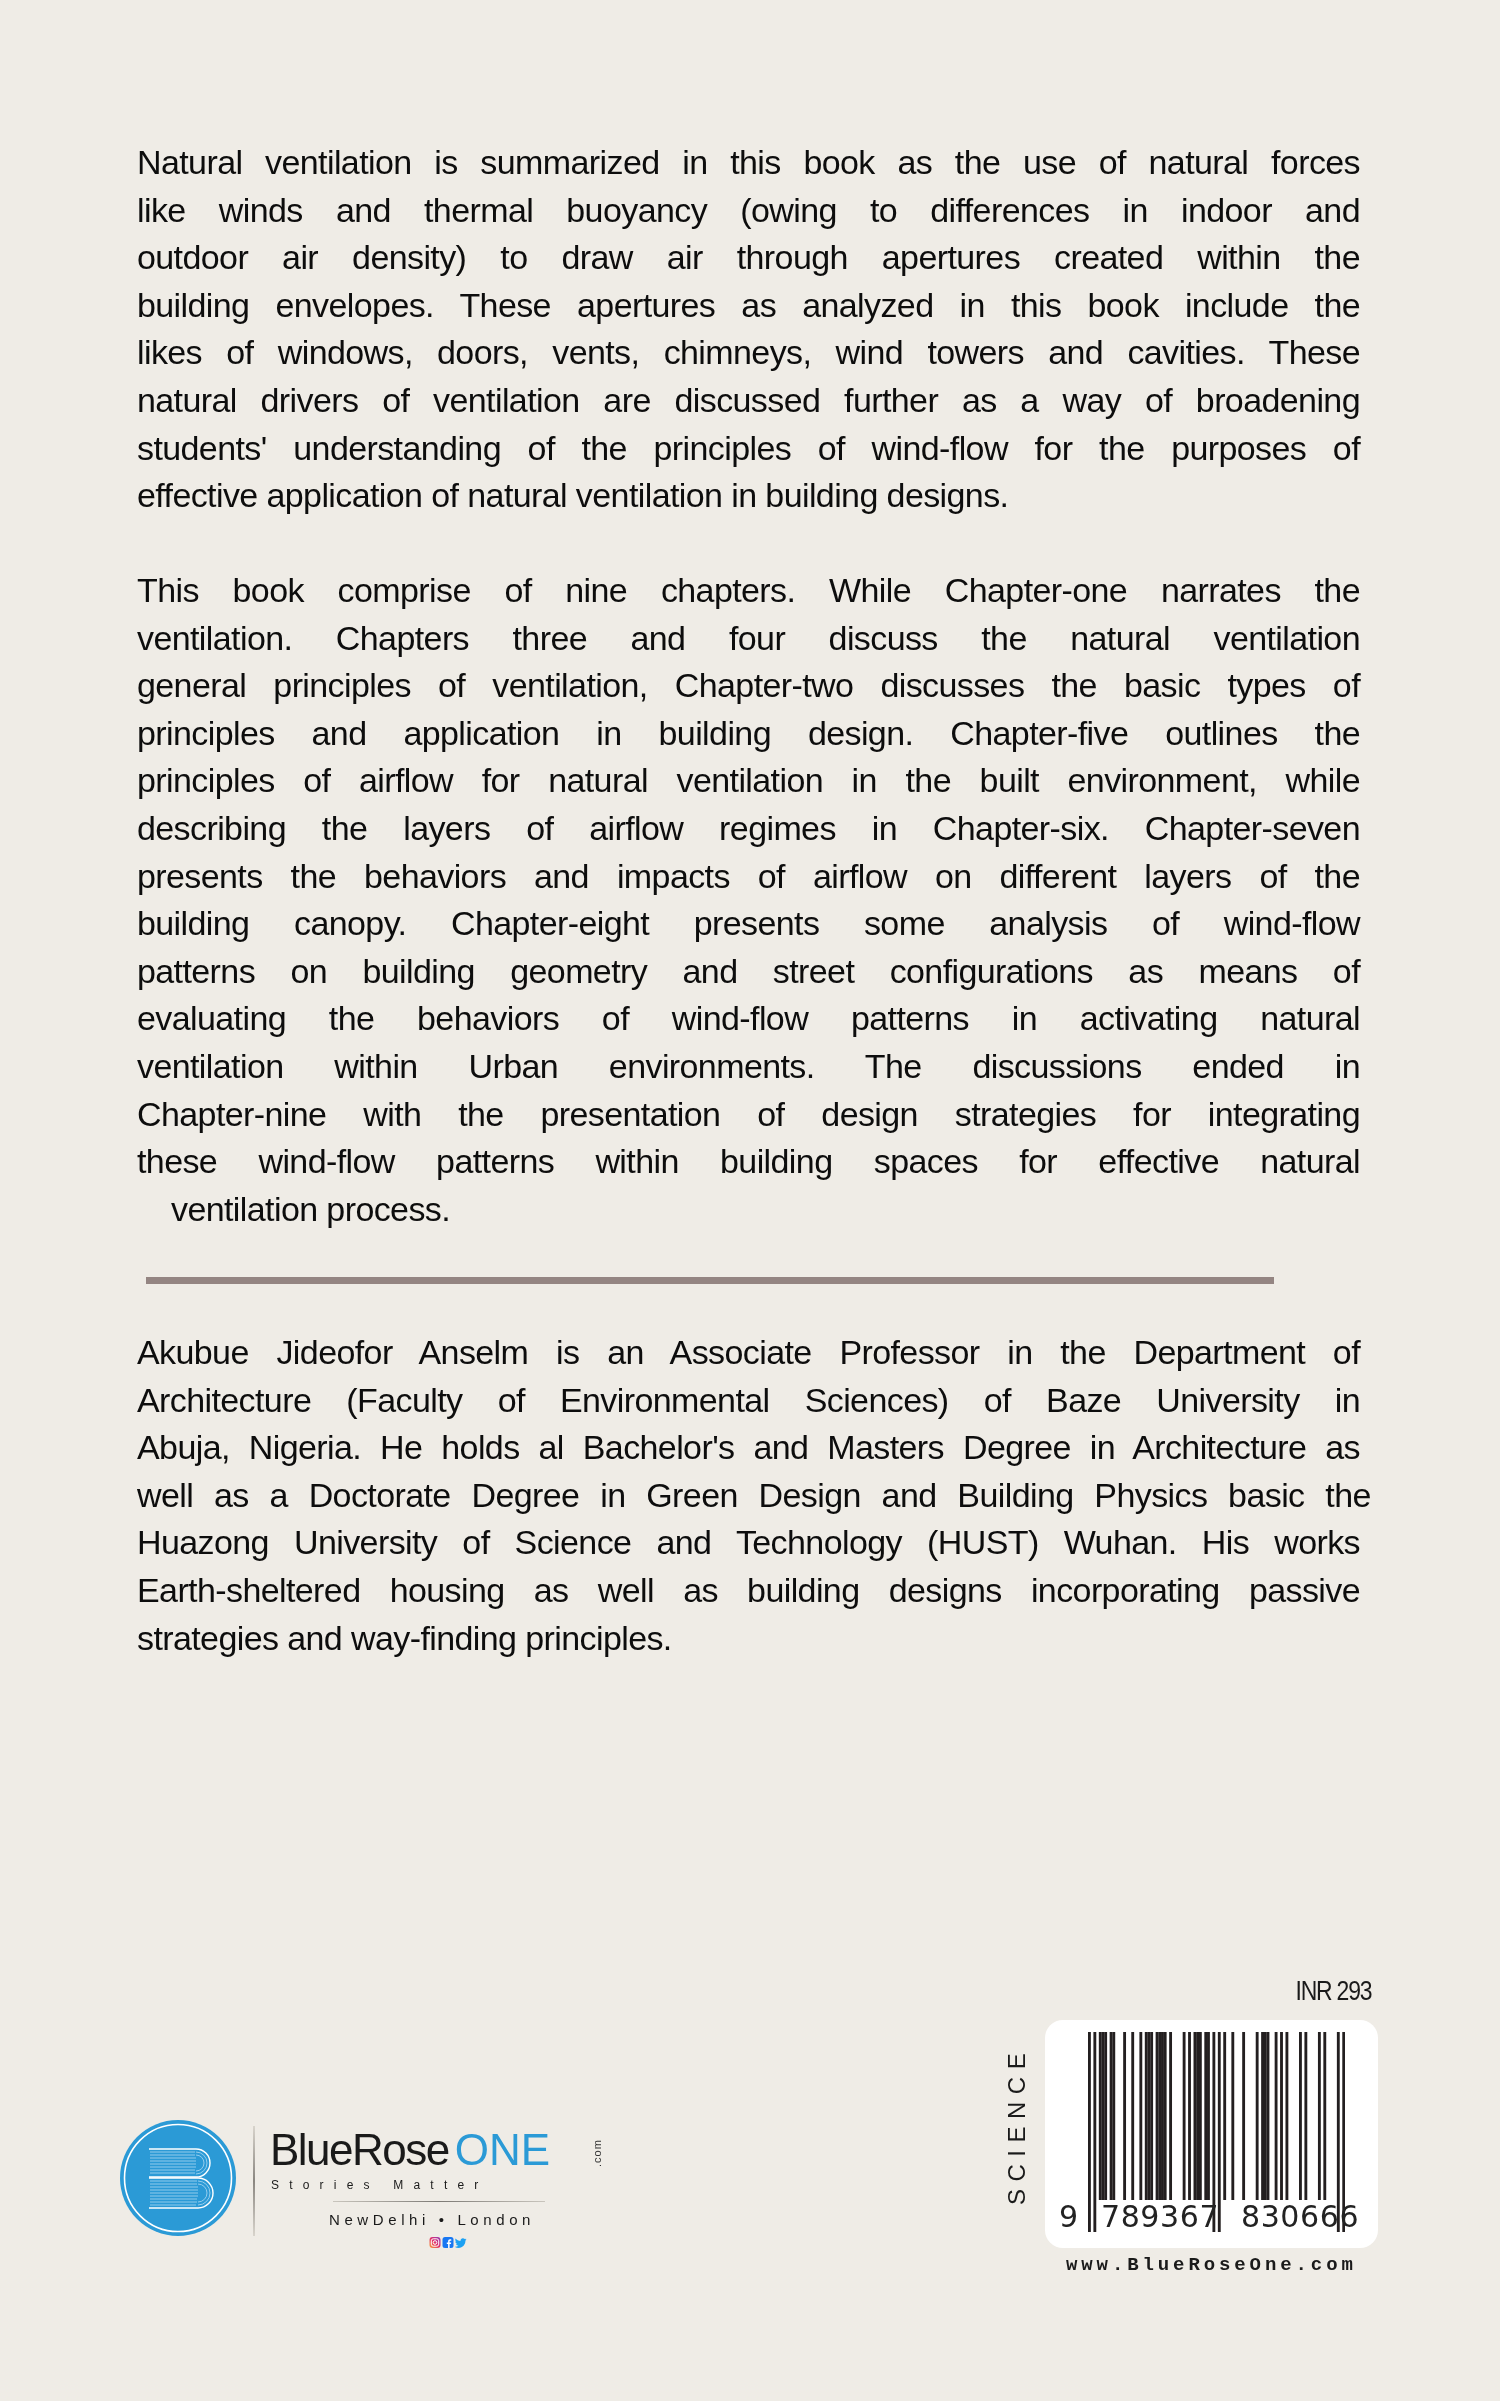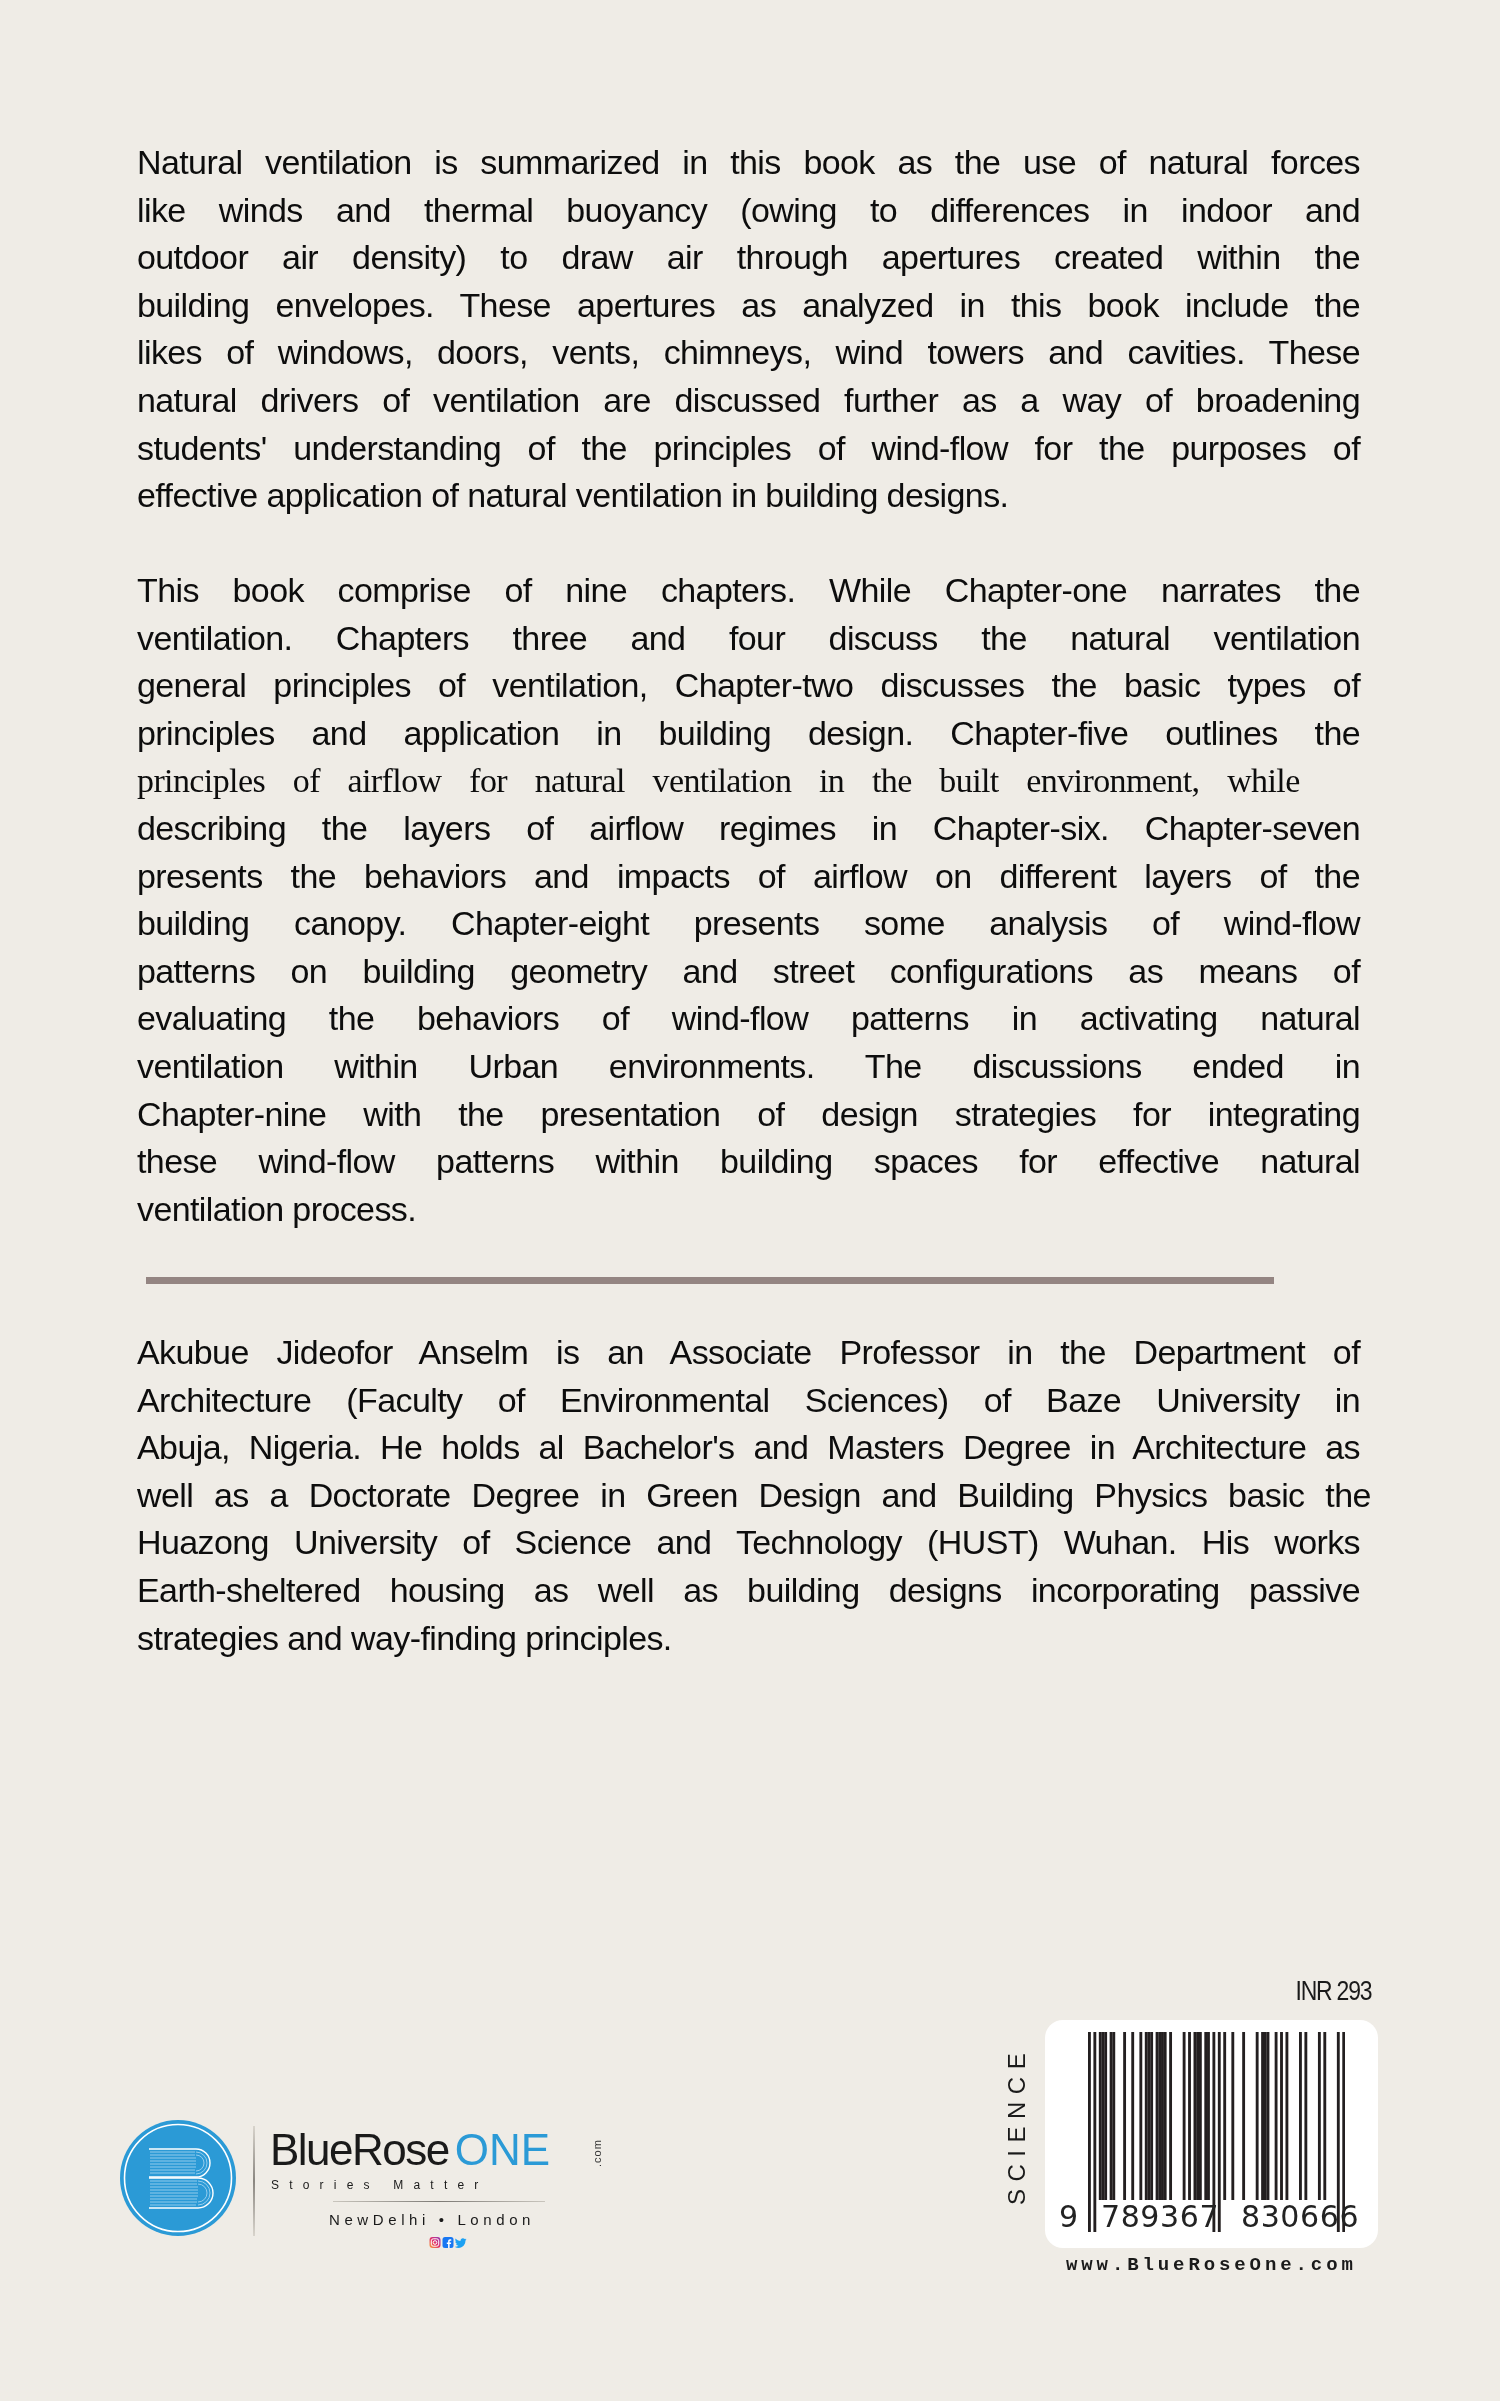--- a/index.html
+++ b/index.html
@@ -232,30 +232,30 @@
   <span class="line" style="text-align: left; text-align-last: left;"><span class="fit" style="letter-spacing: inherit; word-spacing: 14.9332px;">natural drivers of ventilation are discussed further as a way of broadening</span></span>
   <span class="line" style="text-align: left; text-align-last: left;"><span class="fit" style="letter-spacing: inherit; word-spacing: 17.7937px;">students' understanding of the principles of wind-flow for the purposes of</span></span>
   <span class="line last" style="text-align: left; text-align-last: left;"><span class="fit" style="letter-spacing: inherit; word-spacing: normal;">effective application of natural ventilation in building designs.</span></span>
 </div>
 
 <div class="blurb" id="para-2">
   <span class="line" style="text-align: left; text-align-last: left;"><span class="fit" style="letter-spacing: inherit; word-spacing: 24.8646px;">This book comprise of nine chapters. While Chapter-one narrates the</span></span>
   <span class="line" style="text-align: left; text-align-last: left;"><span class="fit" style="letter-spacing: inherit; word-spacing: 34.6504px;">ventilation. Chapters three and four discuss the natural ventilation</span></span>
   <span class="line" style="text-align: left; text-align-last: left;"><span class="fit" style="letter-spacing: inherit; word-spacing: 18.2552px;">general principles of ventilation, Chapter-two discusses the basic types of</span></span>
   <span class="line" style="text-align: left; text-align-last: left;"><span class="fit" style="letter-spacing: inherit; word-spacing: 28.0957px;">principles and application in building design. Chapter-five outlines the</span></span>
-  <span class="line" style="text-align: left; text-align-last: left; font-family: Liberation Serif, serif;"><span class="fit" style="letter-spacing: inherit; word-spacing: 19.7641px;">principles of airflow for natural ventilation in the built environment, while</span></span>
+  <span class="line" style="text-align: left; text-align-last: left;"><span class="fit" style="letter-spacing: inherit; word-spacing: 19.7641px;">principles of airflow for natural ventilation in the built environment, while</span></span>
   <span class="line" style="text-align: left; text-align-last: left;"><span class="fit" style="letter-spacing: inherit; word-spacing: 27.0254px;">describing the layers of airflow regimes in Chapter-six. Chapter-seven</span></span>
   <span class="line" style="text-align: left; text-align-last: left;"><span class="fit" style="letter-spacing: inherit; word-spacing: 19.1222px;">presents the behaviors and impacts of airflow on different layers of the</span></span>
   <span class="line" style="text-align: left; text-align-last: left;"><span class="fit" style="letter-spacing: inherit; word-spacing: 35.75px;">building canopy. Chapter-eight presents some analysis of wind-flow</span></span>
   <span class="line" style="text-align: left; text-align-last: left;"><span class="fit" style="letter-spacing: inherit; word-spacing: 26.5347px;">patterns on building geometry and street configurations as means of</span></span>
   <span class="line" style="text-align: left; text-align-last: left;"><span class="fit" style="letter-spacing: inherit; word-spacing: 33.9434px;">evaluating the behaviors of wind-flow patterns in activating natural</span></span>
   <span class="line" style="text-align: left; text-align-last: left;"><span class="fit" style="letter-spacing: inherit; word-spacing: 41.9665px;">ventilation within Urban environments. The discussions ended in</span></span>
   <span class="line" style="text-align: left; text-align-last: left;"><span class="fit" style="letter-spacing: inherit; word-spacing: 28.0234px;">Chapter-nine with the presentation of design strategies for integrating</span></span>
   <span class="line" style="text-align: left; text-align-last: left;"><span class="fit" style="letter-spacing: inherit; word-spacing: 32.4473px;">these wind-flow patterns within building spaces for effective natural</span></span>
-  <span class="line last" style="text-align: right; text-align-last: left;"><span class="fit" style="letter-spacing: inherit; word-spacing: normal;">ventilation process.</span></span>
+  <span class="line last" style="text-align: right; text-align-last: left; margin-left: 34px;"><span class="fit" style="letter-spacing: inherit; word-spacing: normal;">ventilation process.</span></span>
 </div>
 
 <div class="divider"></div>
 
 <div class="blurb" id="para-3">
   <span class="line" style="text-align: left; text-align-last: left;"><span class="fit" style="letter-spacing: inherit; word-spacing: 18.9047px;">Akubue Jideofor Anselm is an Associate Professor in the Department of</span></span>
   <span class="line" style="text-align: left; text-align-last: left;"><span class="fit" style="letter-spacing: inherit; word-spacing: 26.3223px;">Architecture (Faculty of Environmental Sciences) of Baze University in</span></span>
   <span class="line" style="text-align: left; text-align-last: left;"><span class="fit" style="letter-spacing: inherit; word-spacing: 10.108px;">Abuja, Nigeria. He holds al Bachelor's and Masters Degree in Architecture as</span></span>
   <span class="line" style="text-align: left; text-align-last: left;"><span class="fit" style="letter-spacing: inherit; word-spacing: 11.9688px;">well as a Doctorate Degree in Green Design and Building Physics basic the</span></span>
   <span class="line" style="text-align: left; text-align-last: left;"><span class="fit" style="letter-spacing: inherit; word-spacing: 16.2604px;">Huazong University of Science and Technology (HUST) Wuhan. His works</span></span>

